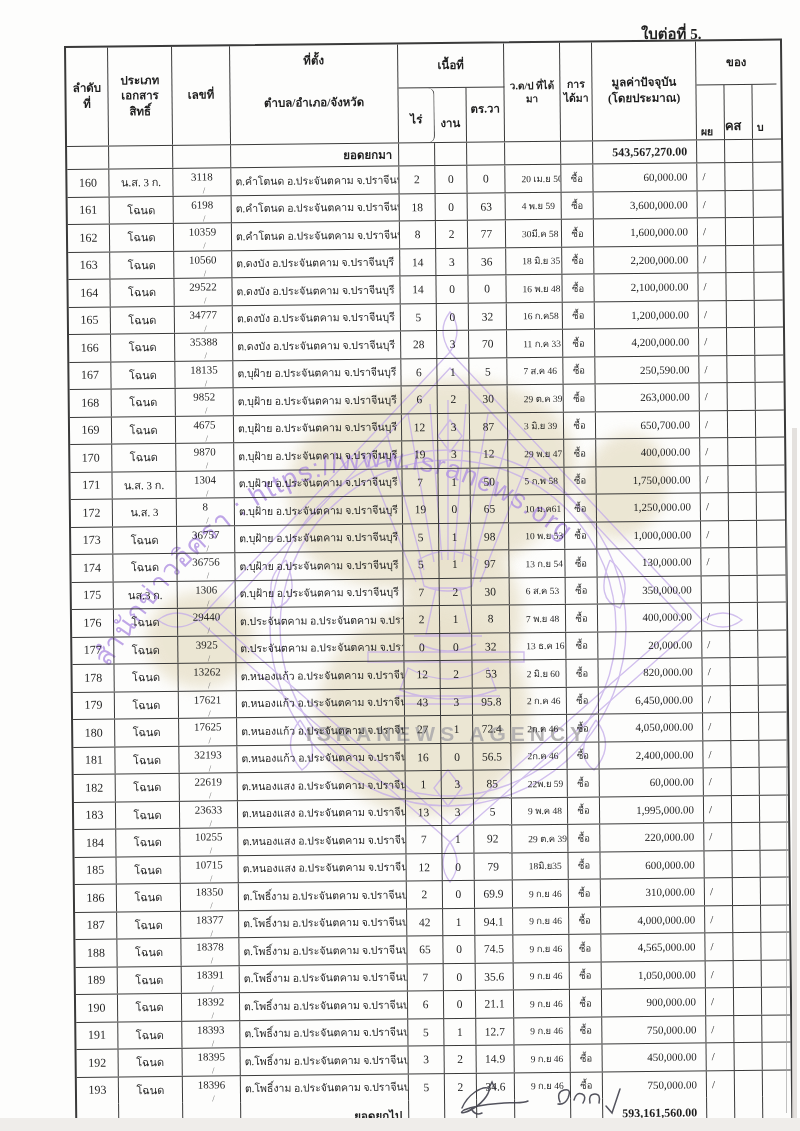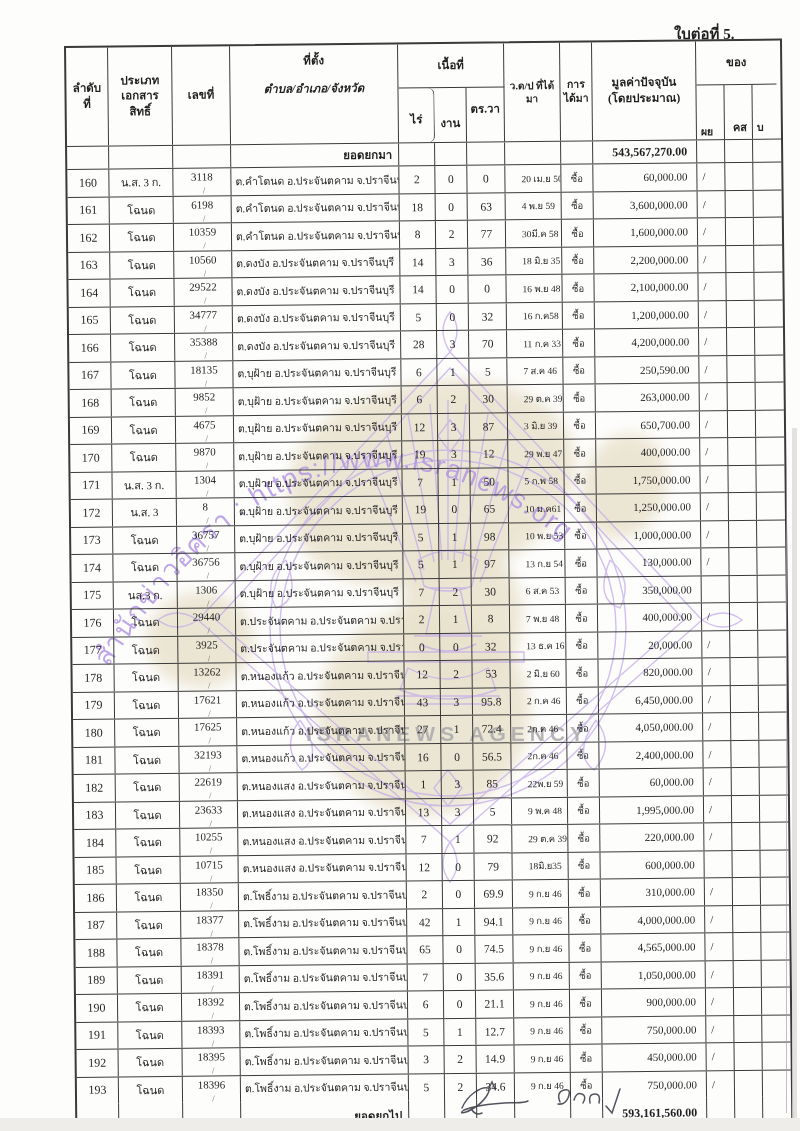--- a/index.html
+++ b/index.html
@@ -19,47 +19,47 @@
   .agency{
     position:absolute;left:306px;top:722px;width:200px;
     font-family:"Liberation Sans","DejaVu Sans",sans-serif;
     font-size:21px;font-weight:bold;letter-spacing:5px;color:#afadae;opacity:.9;white-space:nowrap;
   }
   
   .scanline1{position:absolute;left:786px;top:468px;width:1px;height:645px;background:#9f9f9f;opacity:.65;z-index:3;}
   .scanline2{position:absolute;left:792px;top:428px;width:5px;height:703px;background:#ddd9d6;opacity:.8;z-index:3;}
   .bottomstrip{position:absolute;left:0;top:1118px;width:800px;height:13px;background:#efedea;z-index:3;}
   
-  .sheet-label{position:absolute;left:674px;top:22px;font-size:15px;font-weight:bold;z-index:4;}
+  .sheet-label{position:absolute;left:641px;top:22px;font-size:15px;font-weight:bold;z-index:4;}
   
   .doc-table{
     position:absolute;left:64px;top:46px;width:714px;z-index:2;
     border:2px solid #3a3a3a;background:transparent;
     transform:rotate(-0.6deg);transform-origin:0 0;
     font-size:11px;
   }
   .grid13{display:grid;grid-template-columns:42px 64px 58px 168px 36px 32px 38px 56px 32px 104px 28px 28px 24px;}
   .thead{height:98px;grid-template-rows:44px 54px;border-bottom:1.4px solid #3a3a3a;font-weight:600;}
   .hc{border-right:1.4px solid #3a3a3a;display:flex;flex-direction:column;align-items:center;justify-content:center;text-align:center;line-height:1.35;font-size:11.5px;}
   .hc.lastcol{border-right:none;}
   .h-seq{grid-column:1;grid-row:1/3;}
   .h-type{grid-column:2;grid-row:1/3;}
   .h-no{grid-column:3;grid-row:1/3;}
   .h-loc{grid-column:4;grid-row:1/3;justify-content:flex-start;padding-top:8px;}
-  .h-loc .sub{margin-top:12px;font-style:italic;}
+  .h-loc .sub{margin-top:26px;}
   .h-area{grid-column:5/8;grid-row:1;border-bottom:1.4px solid #3a3a3a;}
   .h-rai{grid-column:5;grid-row:2;justify-content:flex-end;padding-bottom:14px;border-radius:6px;}
   .h-ngan{grid-column:6;grid-row:2;justify-content:flex-end;padding-bottom:10px;}
   .h-wa{grid-column:7;grid-row:2;justify-content:center;padding-bottom:10px;}
   .h-date{grid-column:8;grid-row:1/3;font-size:10px;}
   .h-acq{grid-column:9;grid-row:1/3;font-size:10.5px;}
   .h-val{grid-column:10;grid-row:1/3;}
   .h-owner{grid-column:11/14;grid-row:1;border-bottom:1.4px solid #3a3a3a;text-align:center;}
   .h-py{grid-column:11;grid-row:2;justify-content:flex-end;align-items:flex-start;padding:0 0 0 4px;font-size:10.5px;}
-  .h-ks{grid-column:12;grid-row:2;justify-content:flex-end;align-items:flex-start;padding:0 0 4px 8px;font-size:11px;}
+  .h-ks{grid-column:12;grid-row:2;justify-content:flex-end;align-items:flex-start;padding:0 0 4px 0;font-size:13px;}
   .h-b{grid-column:13;grid-row:2;justify-content:flex-end;align-items:flex-start;padding:0 0 4px 4px;font-size:10.5px;}
   .trow{border-bottom:1.4px solid #3a3a3a;height:26.5px;}
   .trow:last-child{border-bottom:none;}
   .c{border-right:1.4px solid #3a3a3a;display:flex;align-items:center;overflow:hidden;white-space:nowrap;}
   .c.lastcol{border-right:none;}
   .c-seq{justify-content:center;font-size:12px;}
   .c-type{justify-content:center;font-size:11px;}
   .c-no{justify-content:center;font-size:11px;position:relative;flex-direction:column;}
   .tick{font-size:9px;color:#6d6d6d;margin-left:4px;transform:translateY(3px);}
   .c-loc{padding-left:4px;font-size:10.5px;}

